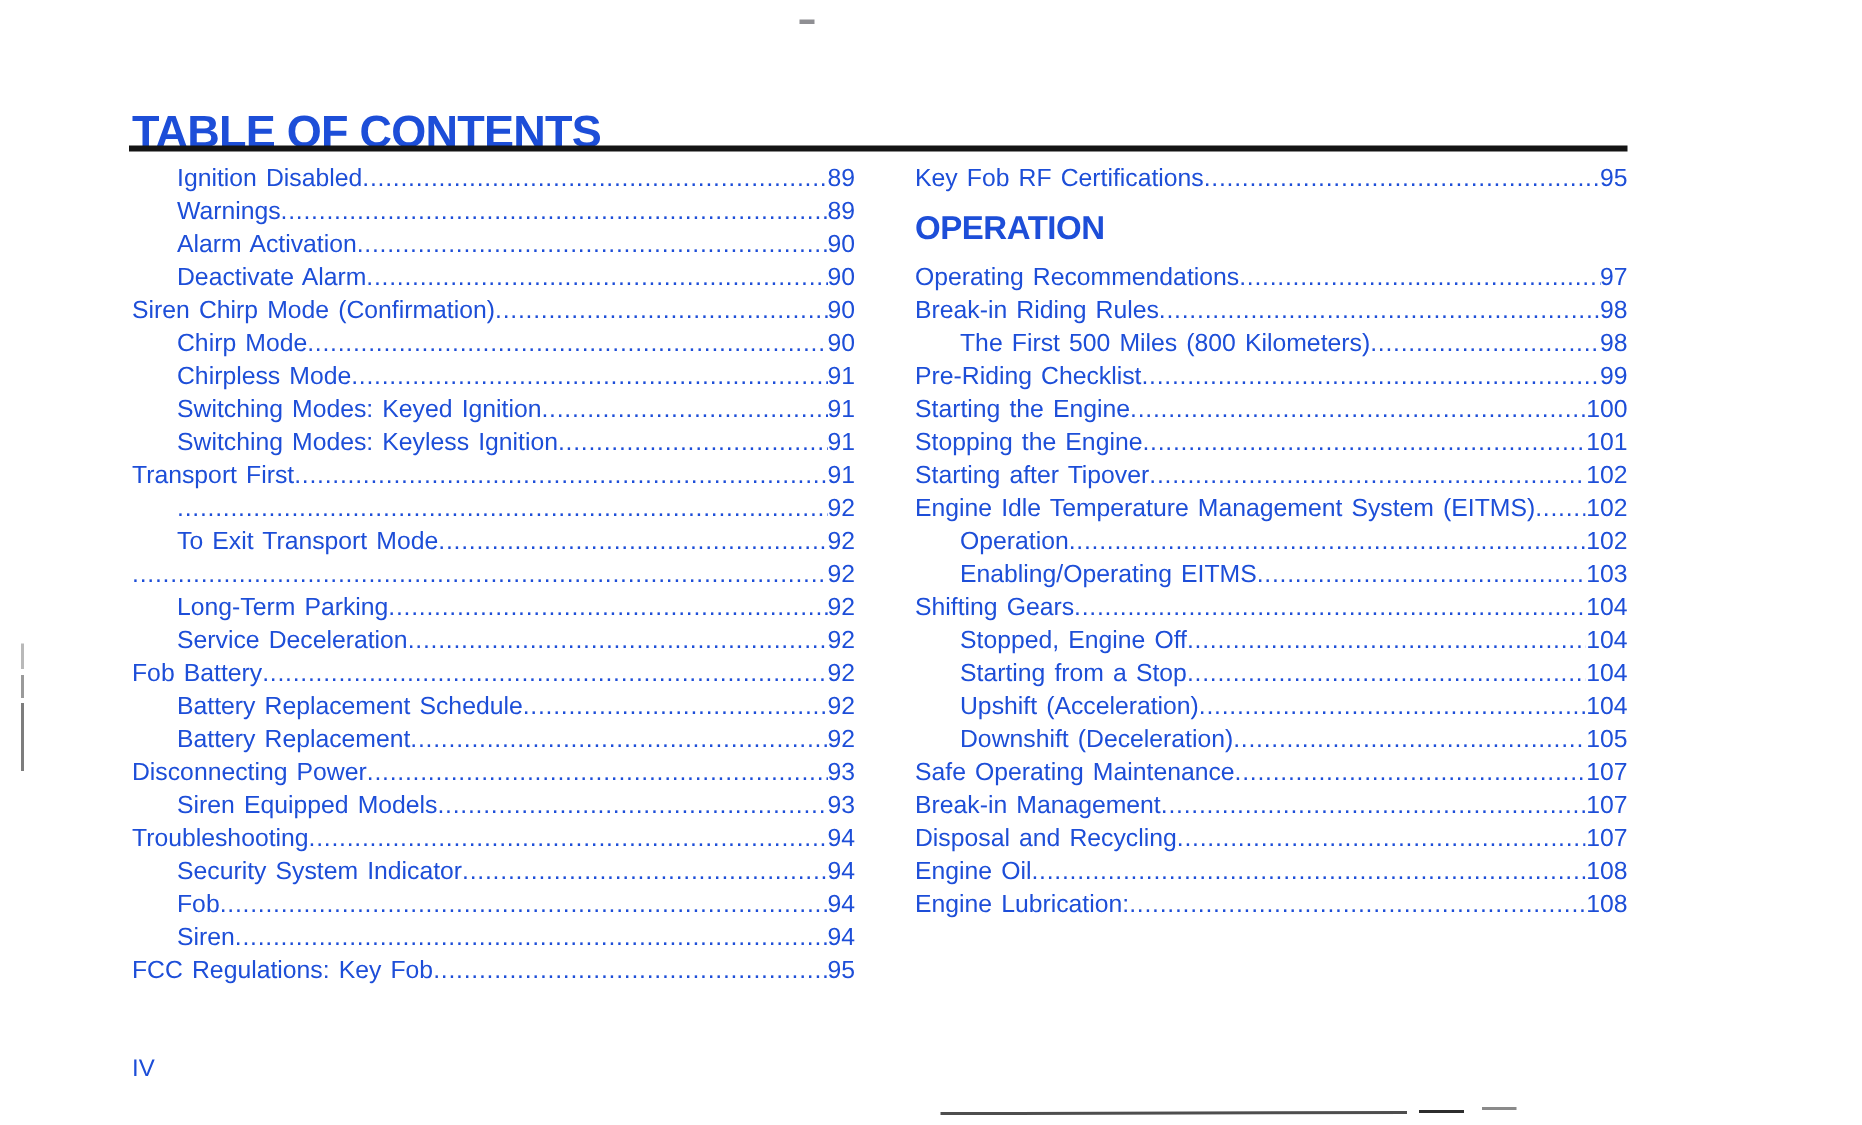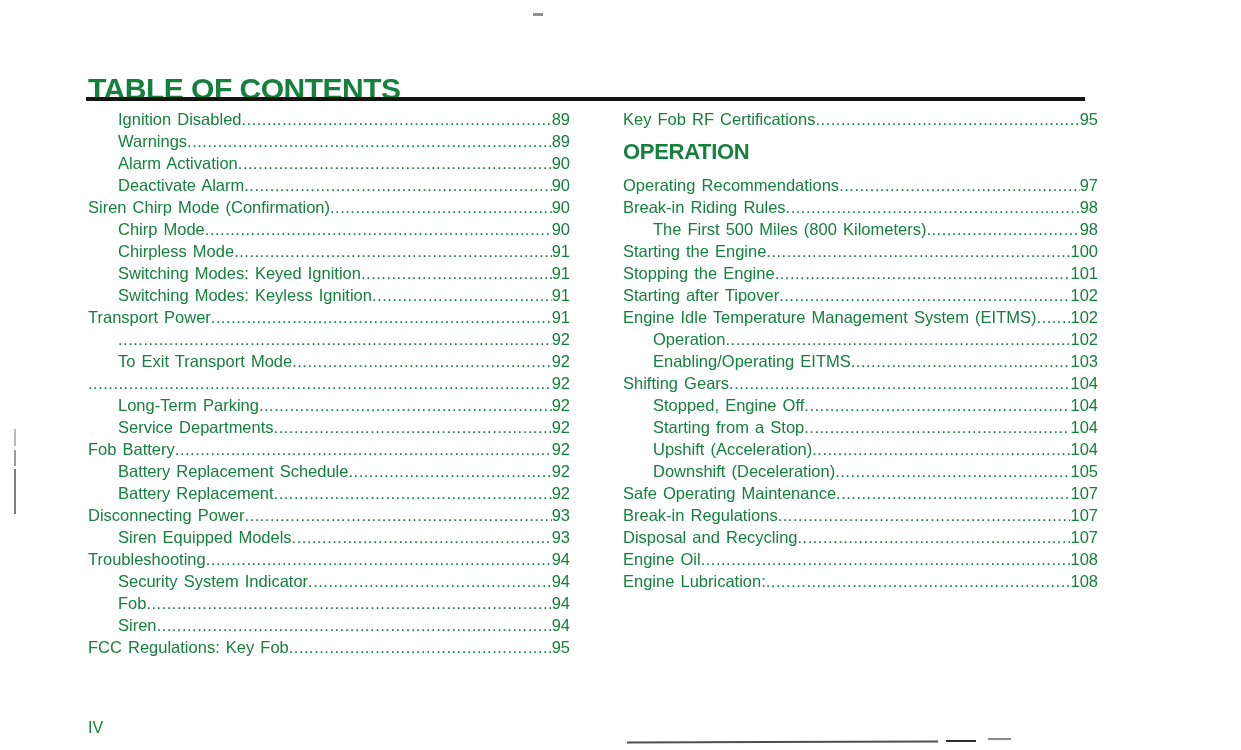--- a/index.html
+++ b/index.html
@@ -6,21 +6,21 @@
     margin: 0;
     padding: 0;
     background: #ffffff;
   }
   .page {
     position: relative;
     width: 1241px;
     height: 750px;
     background: #ffffff;
     font-family: "Liberation Sans", sans-serif;
-    color: #15803d;
+    color: #1d4ed8;
     overflow: hidden;
     border-radius: 12px;
   }
   .page-title {
     position: absolute;
     left: 88px;
     top: 52px;
     font-size: 30px;
     font-weight: 700;
     letter-spacing: -0.5px;
@@ -35,21 +35,21 @@
     background: #141414;
   }
   .columns {
     position: absolute;
     left: 88px;
     top: 108px;
     width: 997px;
     display: flex;
   }
   .col-left  { width: 482px; margin-right: 40px; }
-  .col-right { width: 475px; margin-left: 13px; }
+  .col-right { width: 475px; }
   .toc-entry {
     display: flex;
     align-items: baseline;
     height: 22px;
     line-height: 22px;
     font-size: 16.5px;
     white-space: nowrap;
     word-spacing: 1.5px;
   }
   .toc-entry.indent { padding-left: 30px; }
@@ -70,21 +70,21 @@
     padding-top: 9px;
     font-size: 22px;
     font-weight: 700;
     line-height: 26px;
     letter-spacing: -0.3px;
     white-space: nowrap;
   }
   .page-footer {
     position: absolute;
     left: 88px;
-    top: 719px;
+    top: 704px;
     font-size: 16px;
   }
   
   .artifact-top-dash {
     position: absolute;
     left: 533px; top: 13px;
     width: 10px; height: 3px;
     background: #8f8f93;
   }
   .artifact-left-line {
@@ -170,21 +170,21 @@
           <span class="entry-label">Switching Modes: Keyed Ignition</span>
           <span class="leader"></span>
           <span class="entry-page">91</span>
         </div>
         <div class="toc-entry indent">
           <span class="entry-label">Switching Modes: Keyless Ignition</span>
           <span class="leader"></span>
           <span class="entry-page">91</span>
         </div>
         <div class="toc-entry">
-          <span class="entry-label">Transport Power</span>
+          <span class="entry-label">Transport First</span>
           <span class="leader"></span>
           <span class="entry-page">91</span>
         </div>
         <div class="toc-entry indent">
           <span class="leader"></span>
           <span class="entry-page">92</span>
         </div>
         <div class="toc-entry indent">
           <span class="entry-label">To Exit Transport Mode</span>
           <span class="leader"></span>
@@ -193,21 +193,21 @@
         <div class="toc-entry">
           <span class="leader"></span>
           <span class="entry-page">92</span>
         </div>
         <div class="toc-entry indent">
           <span class="entry-label">Long-Term Parking</span>
           <span class="leader"></span>
           <span class="entry-page">92</span>
         </div>
         <div class="toc-entry indent">
-          <span class="entry-label">Service Departments</span>
+          <span class="entry-label">Service Deceleration</span>
           <span class="leader"></span>
           <span class="entry-page">92</span>
         </div>
         <div class="toc-entry">
           <span class="entry-label">Fob Battery</span>
           <span class="leader"></span>
           <span class="entry-page">92</span>
         </div>
         <div class="toc-entry indent">
           <span class="entry-label">Battery Replacement Schedule</span>
@@ -271,20 +271,25 @@
           <span class="entry-label">Break-in Riding Rules</span>
           <span class="leader"></span>
           <span class="entry-page">98</span>
         </div>
         <div class="toc-entry indent">
           <span class="entry-label">The First 500 Miles (800 Kilometers)</span>
           <span class="leader"></span>
           <span class="entry-page">98</span>
         </div>
         <div class="toc-entry">
+          <span class="entry-label">Pre-Riding Checklist</span>
+          <span class="leader"></span>
+          <span class="entry-page">99</span>
+        </div>
+        <div class="toc-entry">
           <span class="entry-label">Starting the Engine</span>
           <span class="leader"></span>
           <span class="entry-page">100</span>
         </div>
         <div class="toc-entry">
           <span class="entry-label">Stopping the Engine</span>
           <span class="leader"></span>
           <span class="entry-page">101</span>
         </div>
         <div class="toc-entry">
@@ -331,21 +336,21 @@
           <span class="entry-label">Downshift (Deceleration)</span>
           <span class="leader"></span>
           <span class="entry-page">105</span>
         </div>
         <div class="toc-entry">
           <span class="entry-label">Safe Operating Maintenance</span>
           <span class="leader"></span>
           <span class="entry-page">107</span>
         </div>
         <div class="toc-entry">
-          <span class="entry-label">Break-in Regulations</span>
+          <span class="entry-label">Break-in Management</span>
           <span class="leader"></span>
           <span class="entry-page">107</span>
         </div>
         <div class="toc-entry">
           <span class="entry-label">Disposal and Recycling</span>
           <span class="leader"></span>
           <span class="entry-page">107</span>
         </div>
         <div class="toc-entry">
           <span class="entry-label">Engine Oil</span>

